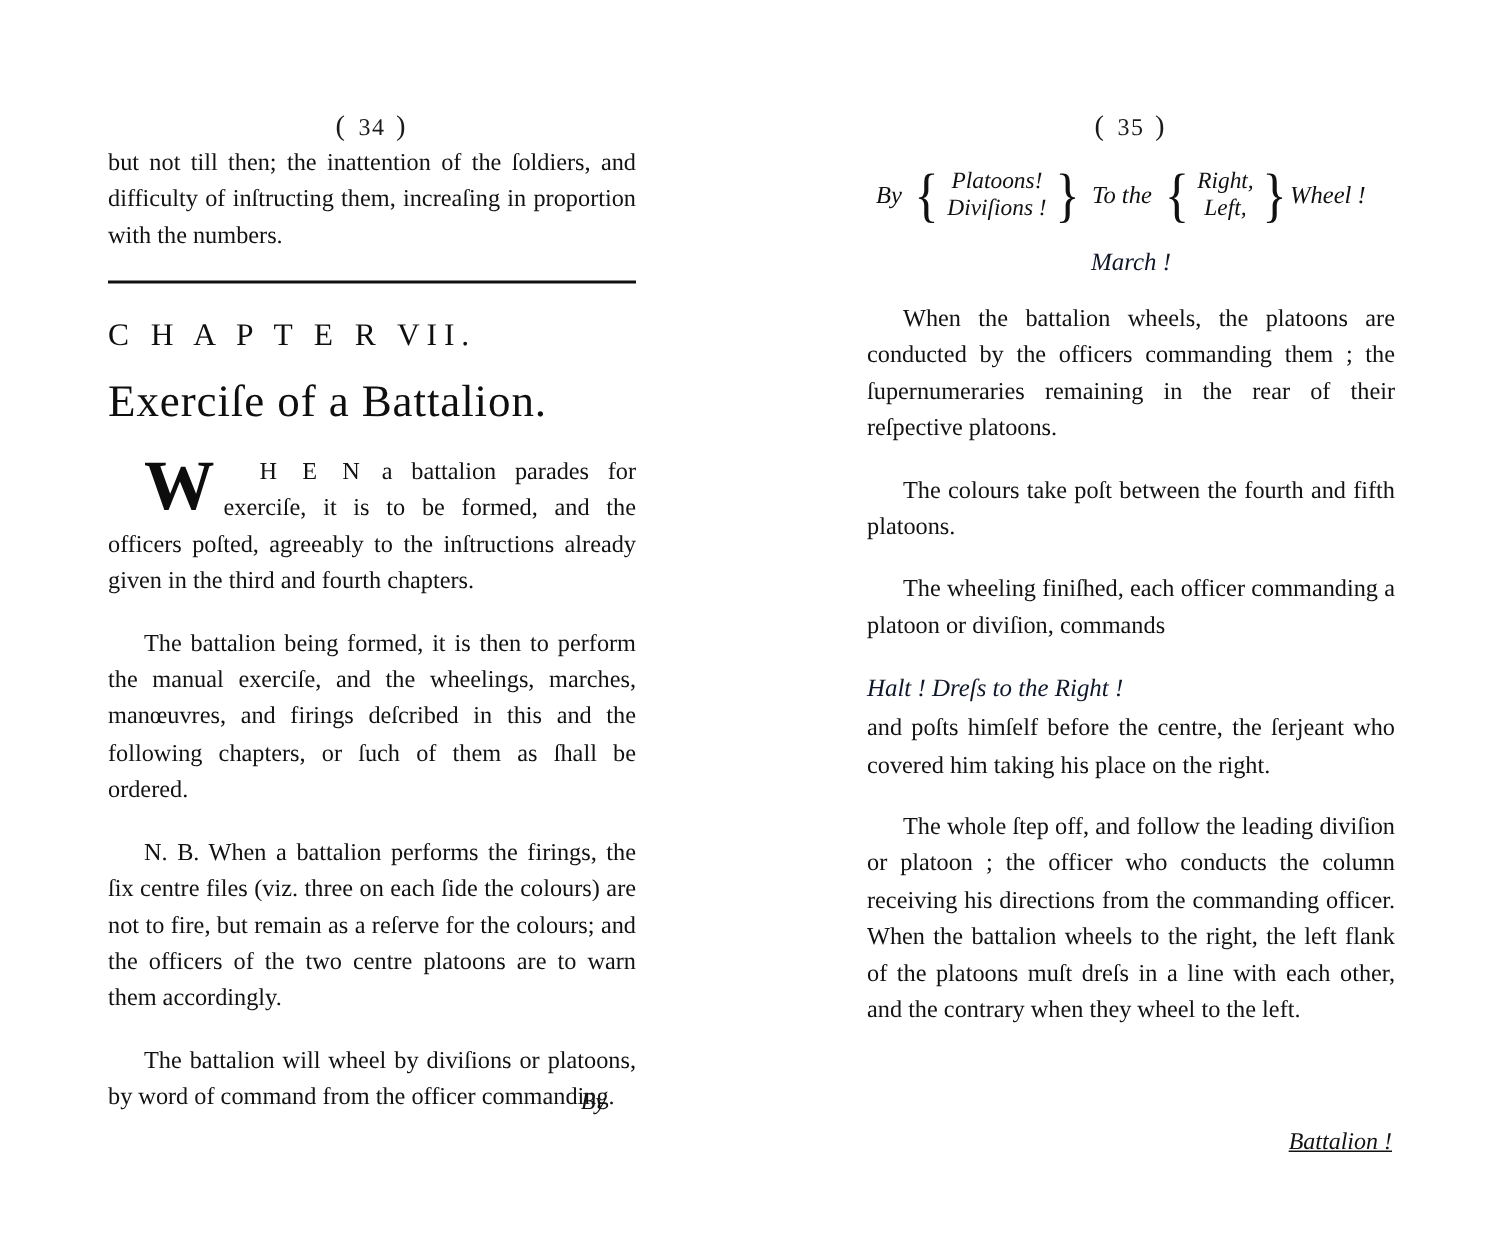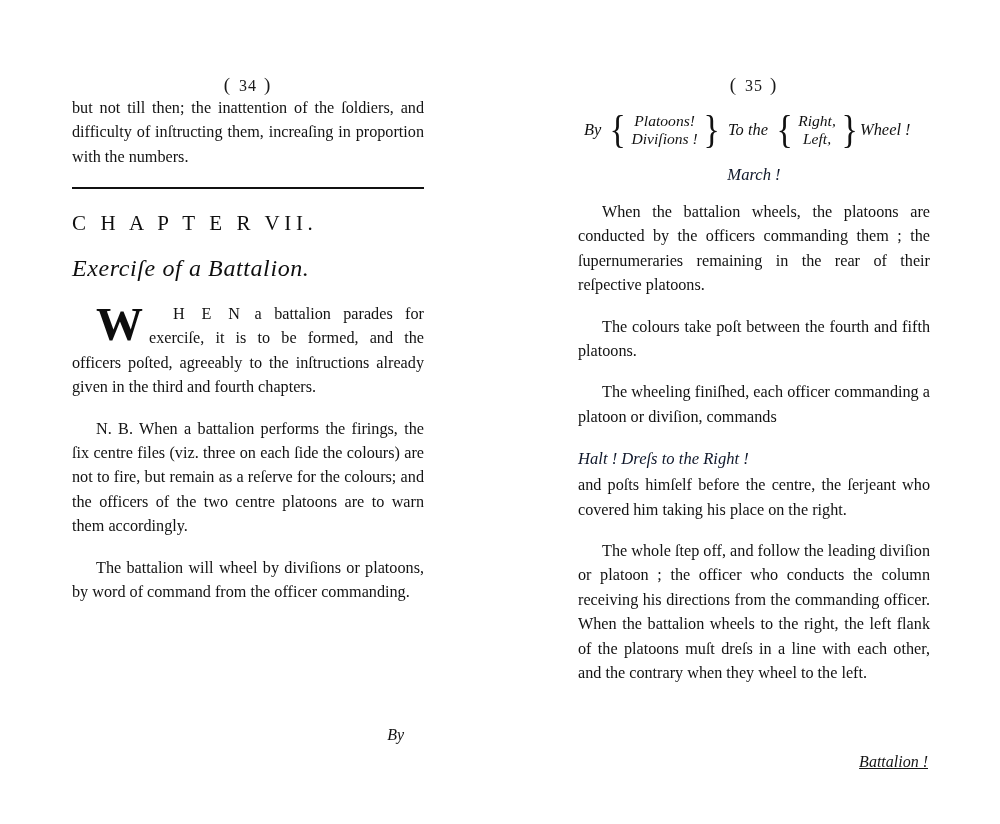--- a/index.html
+++ b/index.html
@@ -68,22 +68,21 @@
   
   .chapter-num {
     text-align: center;
     font-size: 21px;
     letter-spacing: 4.6px;
     margin: 0 0 20px 0;
     color: #0f0f0f;
   }
   .chapter-title {
     text-align: left;
-    font-style: italic;
-    font-size: 24px;
+    font-size: 30px;
     letter-spacing: 0.6px;
     margin: 0 0 22px 0;
     color: #0f0f0f;
   }
 
   
   .dropcap-para {
     position: relative;
     text-indent: 0;
   }
@@ -175,20 +174,21 @@
       <hr class="rule">
 
       <div class="chapter-num">C H A P T E R   VII.</div>
 
       <div class="chapter-title">Exerciſe of a Battalion.</div>
 
       <p class="dropcap-para">
         <span class="dropcap">W</span><span class="smallcaps-run">H E N</span><span> a battalion parades for exerciſe, it is to be formed, and the officers poſted, agreeably to the inſtructions already given in the third and fourth chapters.</span>
       </p>
 
+      <p>The battalion being formed, it is then to perform the manual exerciſe, and the wheelings, marches, manœuvres, and firings deſcribed in this and the following chapters, or ſuch of them as ſhall be ordered.</p>
 
       <p>N. B. When a battalion performs the firings, the ſix centre files (viz. three on each ſide the colours) are not to fire, but remain as a reſerve for the colours; and the officers of the two centre platoons are to warn them accordingly.</p>
 
       <p>The battalion will wheel by diviſions or platoons, by word of command from the officer commanding.</p>
 
     </div>
 
     <div class="catchword" id="catchword-left">By</div>
   </div>
 

